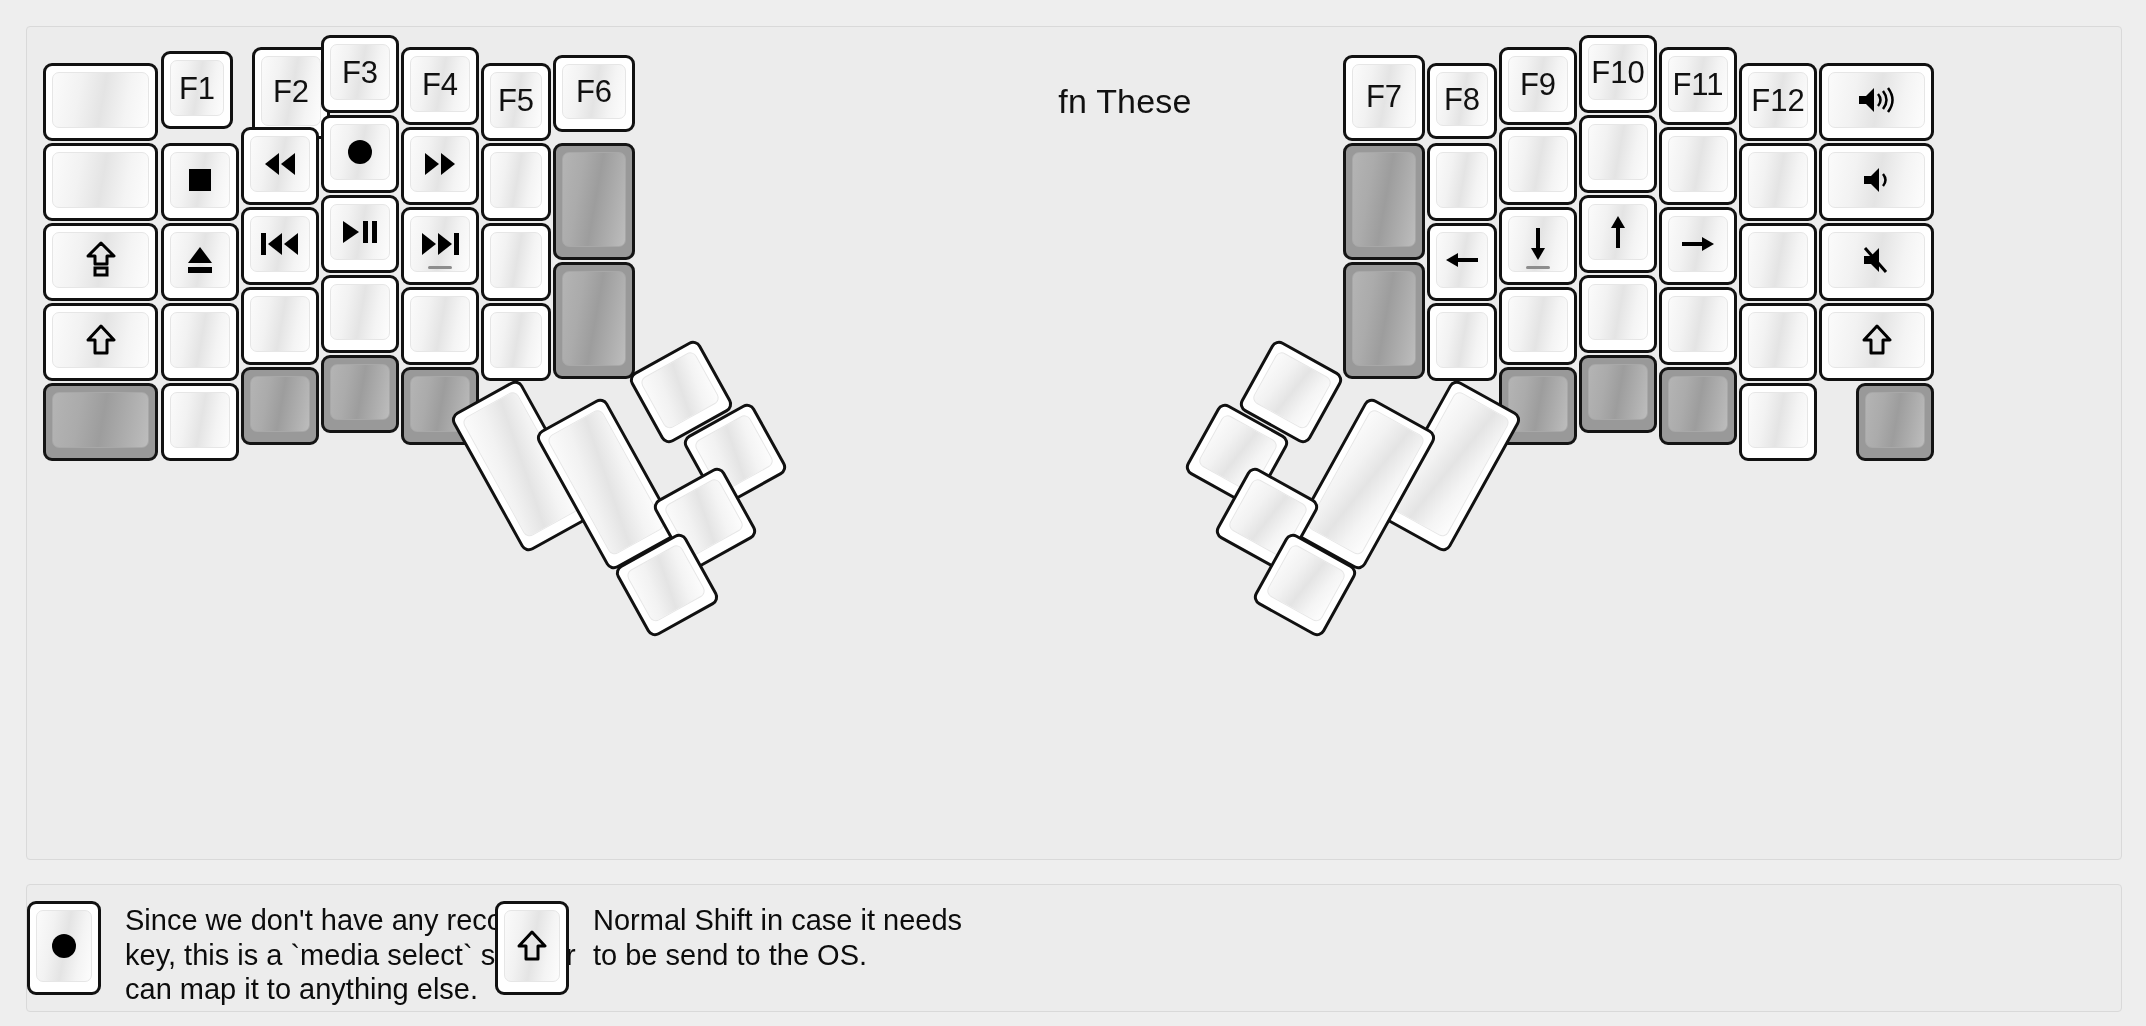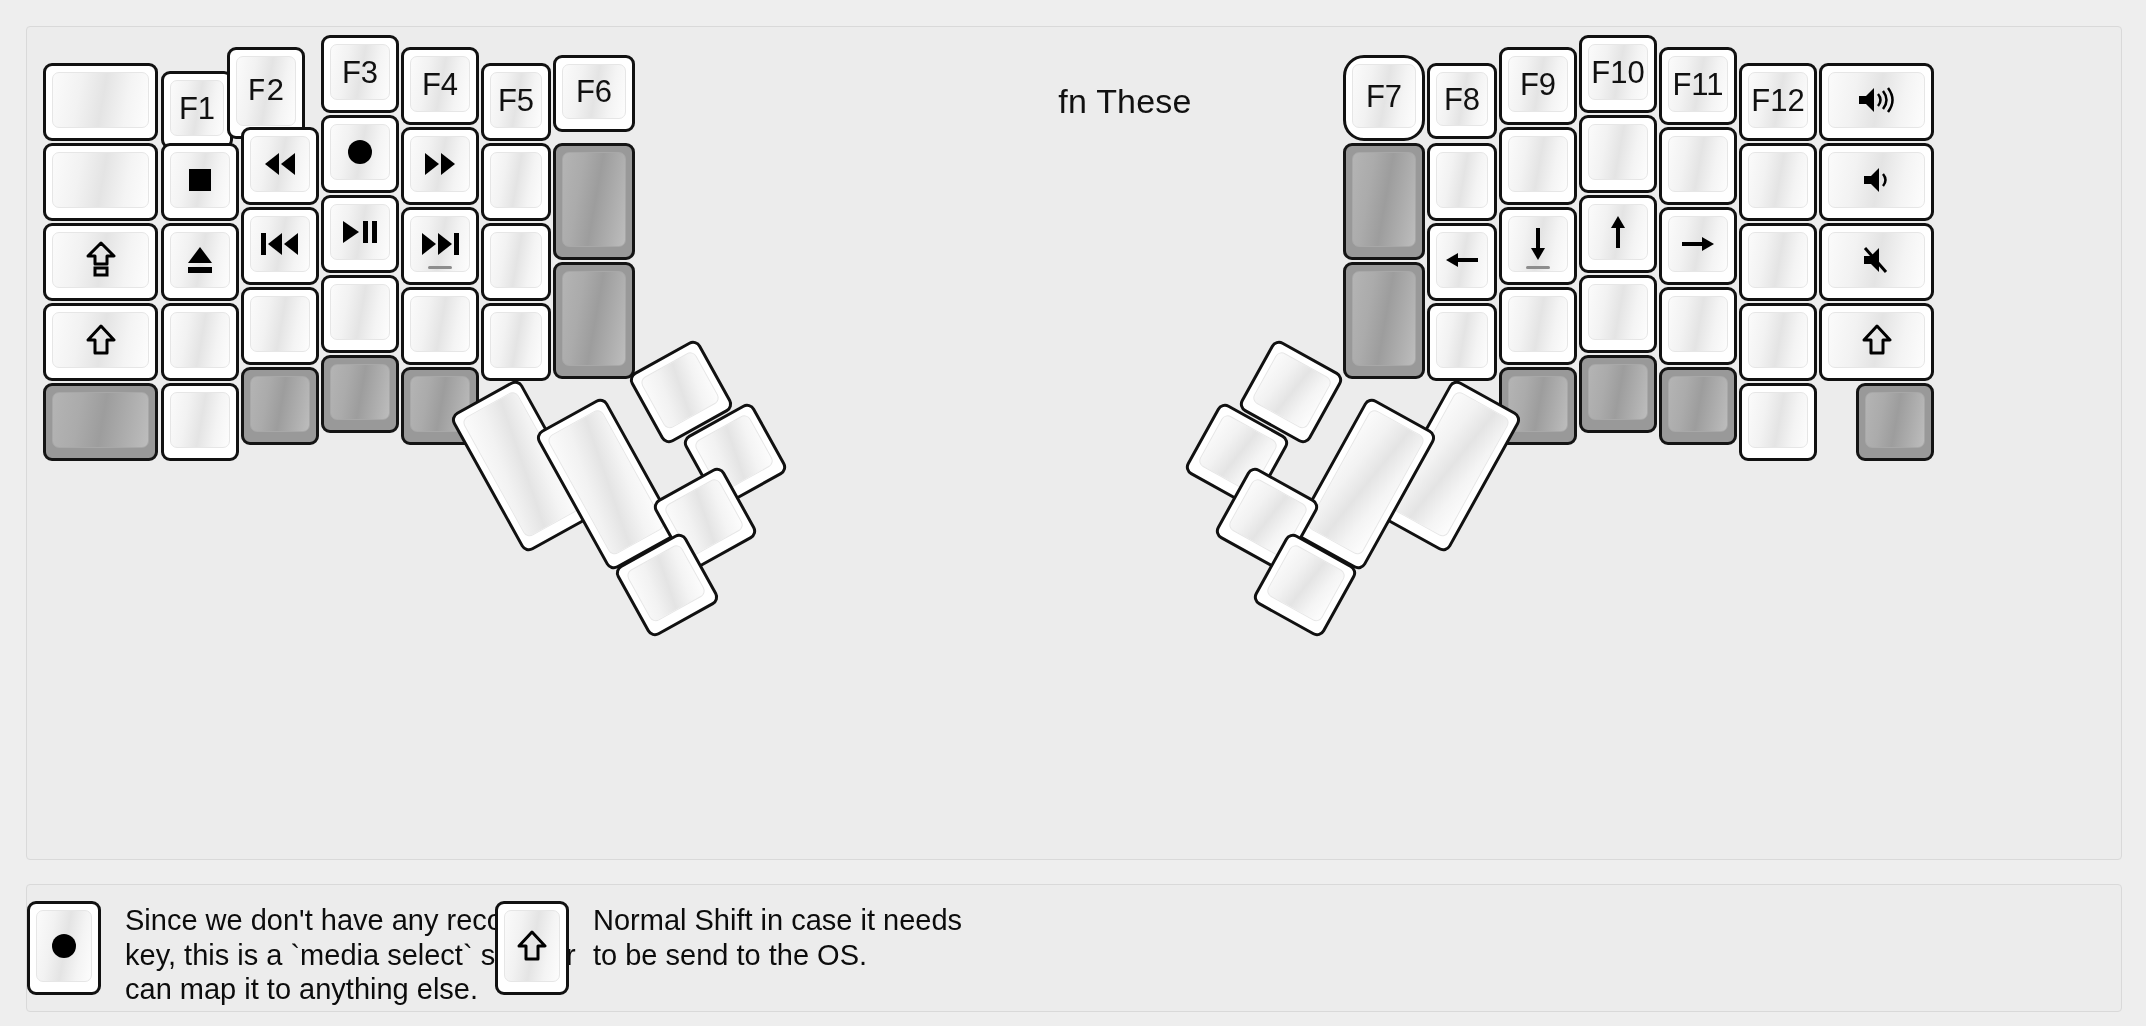--- a/index.html
+++ b/index.html
@@ -93,21 +93,21 @@
       <div class="key" style="left: 16px; top: 276px; width: 115px; height: 78px;">
         <div class="cap">
           <svg class="glyph" width="32" height="32" viewBox="0 0 32 32" xmlns="http://www.w3.org/2000/svg">
             <path d="M16 2 L29 16 L22 16 L22 29 L10 29 L10 16 L3 16 Z" fill="none" stroke="#000" stroke-width="3" stroke-linejoin="round"></path>
           </svg>
         </div>
       </div>
       <div class="key trans" style="left: 16px; top: 356px; width: 115px; height: 78px;">
         <div class="cap"></div>
       </div>
-      <div class="key" style="left: 134px; top: 44px; width: 72px; height: 78px;">
+      <div class="key" style="left: 134px; top: 24px; width: 72px; height: 78px;">
         <div class="cap">
           <span class="lbl">F1</span>
         </div>
       </div>
       <div class="key" style="left: 134px; top: 116px; width: 78px; height: 78px;">
         <div class="cap">
           <svg class="glyph" width="28" height="28" viewBox="0 0 28 28" xmlns="http://www.w3.org/2000/svg">
             <rect x="3" y="3" width="22" height="22" fill="#000"></rect>
           </svg>
         </div>
@@ -119,21 +119,21 @@
             <rect x="3" y="23" width="24" height="6" fill="#000"></rect>
           </svg>
         </div>
       </div>
       <div class="key" style="left: 134px; top: 276px; width: 78px; height: 78px;">
         <div class="cap"></div>
       </div>
       <div class="key" style="left: 134px; top: 356px; width: 78px; height: 78px;">
         <div class="cap"></div>
       </div>
-      <div class="key" style="left: 200px; top: 20px; width: 78px; height: 92px; font-family: Liberation Mono, monospace;">
+      <div class="key" style="left: 225px; top: 20px; width: 78px; height: 92px;">
         <div class="cap">
           <span class="lbl">F2</span>
         </div>
       </div>
       <div class="key" style="left: 214px; top: 100px; width: 78px; height: 78px;">
         <div class="cap">
           <svg class="glyph" width="36" height="26" viewBox="0 0 36 26" xmlns="http://www.w3.org/2000/svg">
             <polygon points="17,2 17,24 3,13" fill="#000"></polygon>
             <polygon points="33,2 33,24 19,13" fill="#000"></polygon>
           </svg>
@@ -230,21 +230,21 @@
         </div>
       </div>
       <div class="key trans" style="left: 526px; top: 116px; width: 82px; height: 117px;">
         <div class="cap"></div>
       </div>
       <div class="key trans" style="left: 526px; top: 235px; width: 82px; height: 117px;">
         <div class="cap"></div>
       </div>
     </div>
   <div id="right-half">
-      <div class="key" style="left: 1316px; top: 28px; width: 82px; height: 86px; border-radius: 21px;">
+      <div class="key" style="left: 1316px; top: 28px; width: 82px; height: 86px;">
         <div class="cap">
           <span class="lbl">F7</span>
         </div>
       </div>
       <div class="key trans" style="left: 1316px; top: 116px; width: 82px; height: 117px;">
         <div class="cap"></div>
       </div>
       <div class="key trans" style="left: 1316px; top: 235px; width: 82px; height: 117px;">
         <div class="cap"></div>
       </div>

